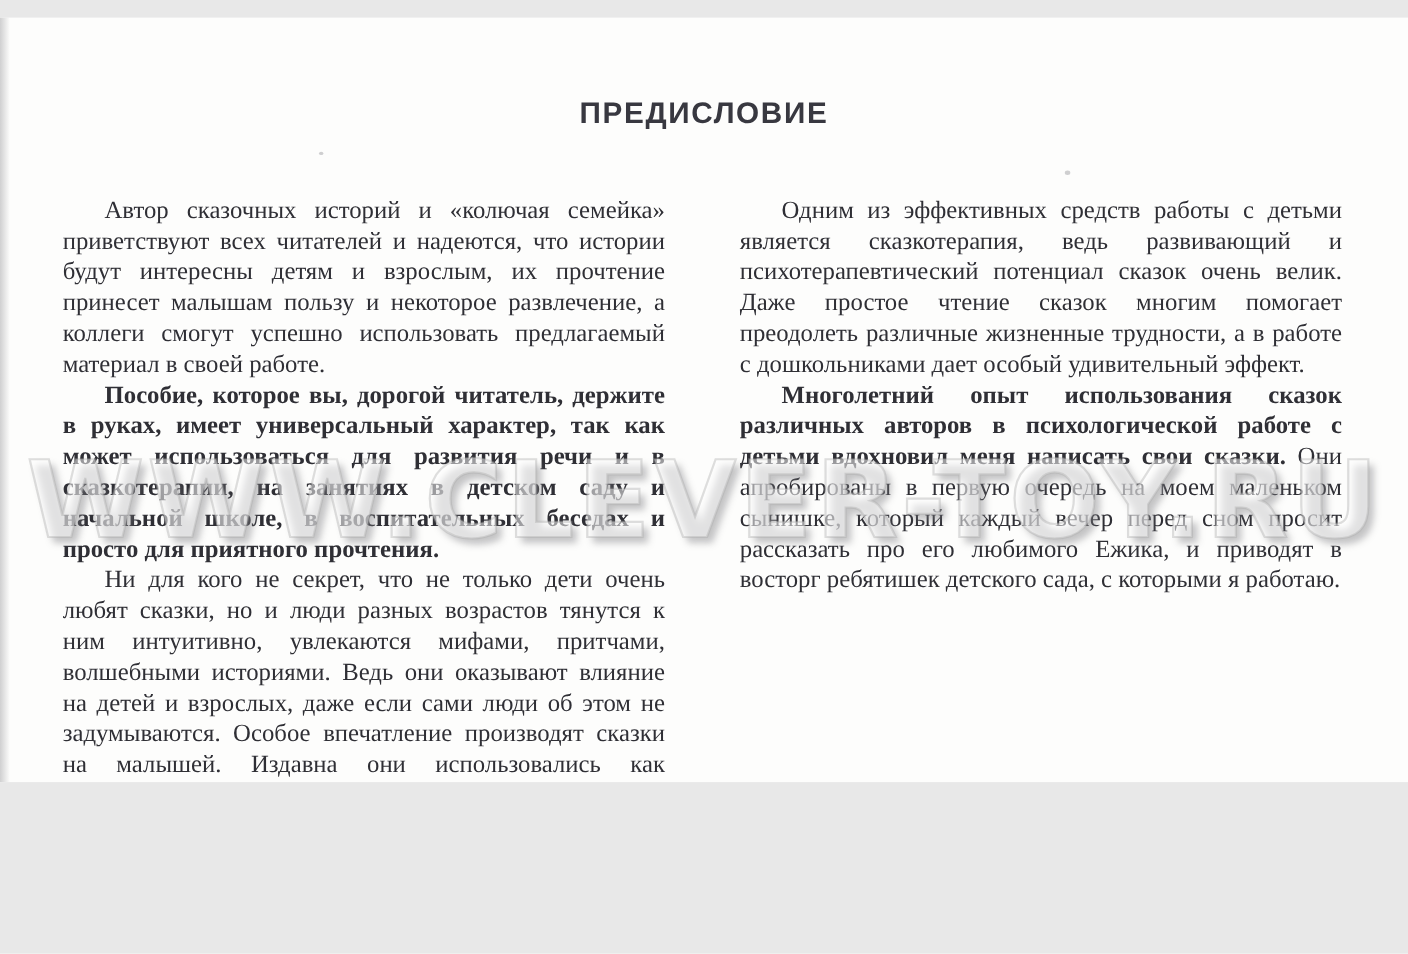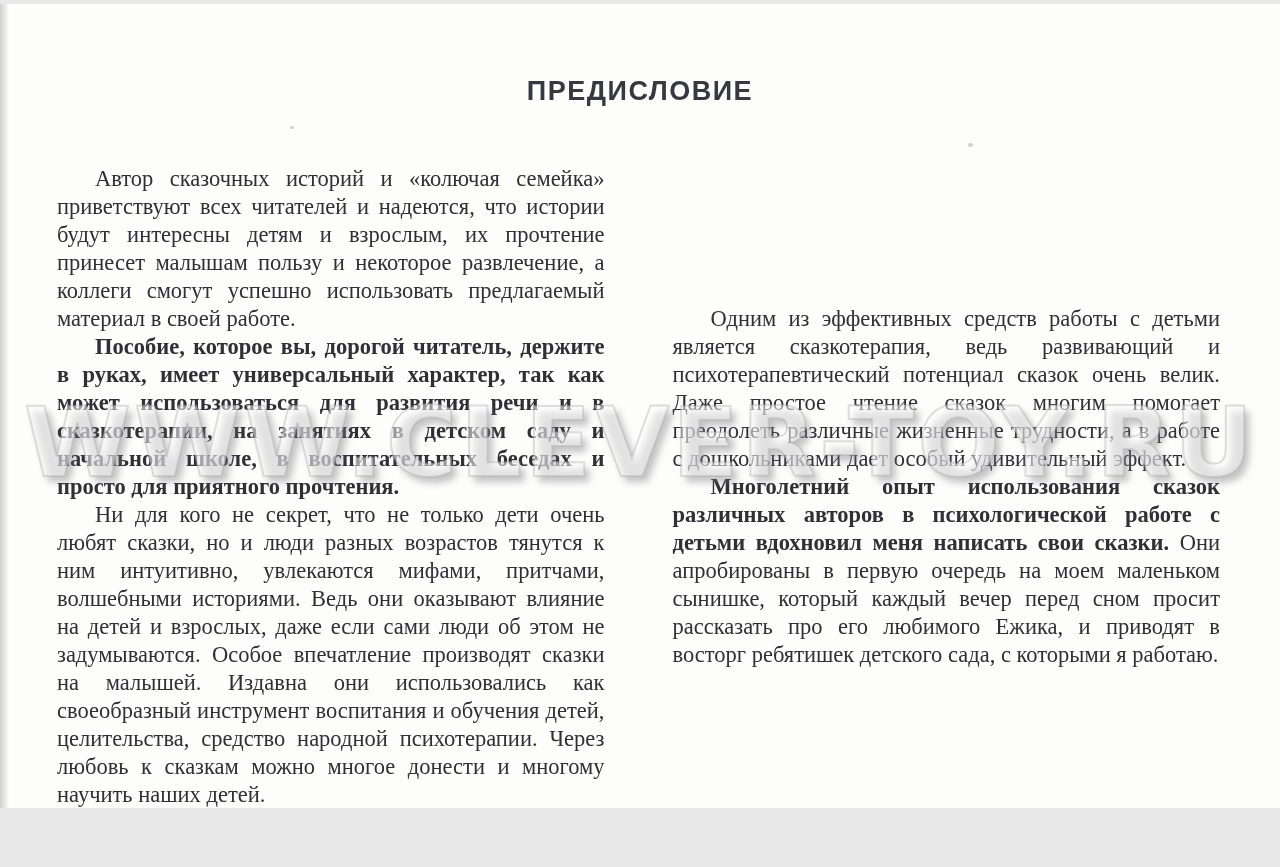--- a/index.html
+++ b/index.html
@@ -3,22 +3,22 @@
 <meta charset="utf-8">
 <style>
   html, body {
     margin: 0;
     padding: 0;
     background: #e8e8e8;
   }
   .page {
     position: relative;
     width: 1280px;
-    height: 804px;
-    margin: 4px auto;
+    height: 695px;
+    margin: 16px auto;
     background: #fdfdfc;
     overflow: hidden;
     font-family: "Liberation Serif", serif;
     color: #2f2f35;
   }
   
   .scan-edge-left {
     position: absolute;
     left: 0; top: 0; bottom: 0;
     width: 9px;
@@ -36,21 +36,20 @@
     letter-spacing: 1.5px;
     color: #383840;
   }
   .columns {
     position: absolute;
     top: 161px;
     left: 57px;
     right: 60px;
     display: flex;
     gap: 68px;
-    align-items: center;
   }
   .column {
     flex: 1 1 0;
     font-size: 22.5px;
     line-height: 28px;
     text-align: justify;
     hyphens: auto;
     -webkit-hyphens: auto;
   }
   .column p {

